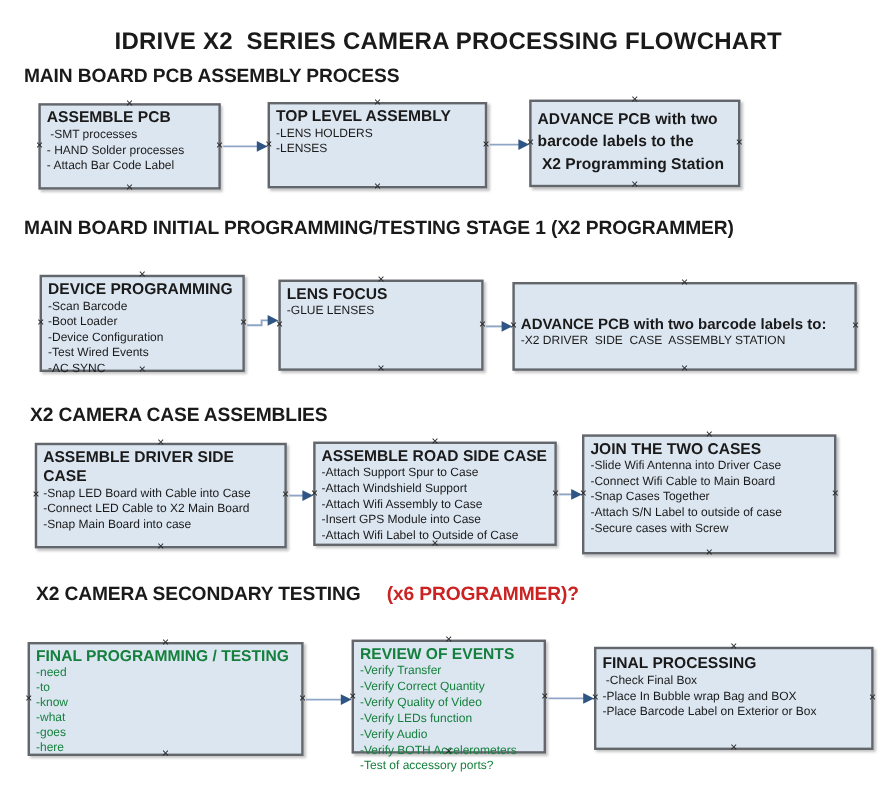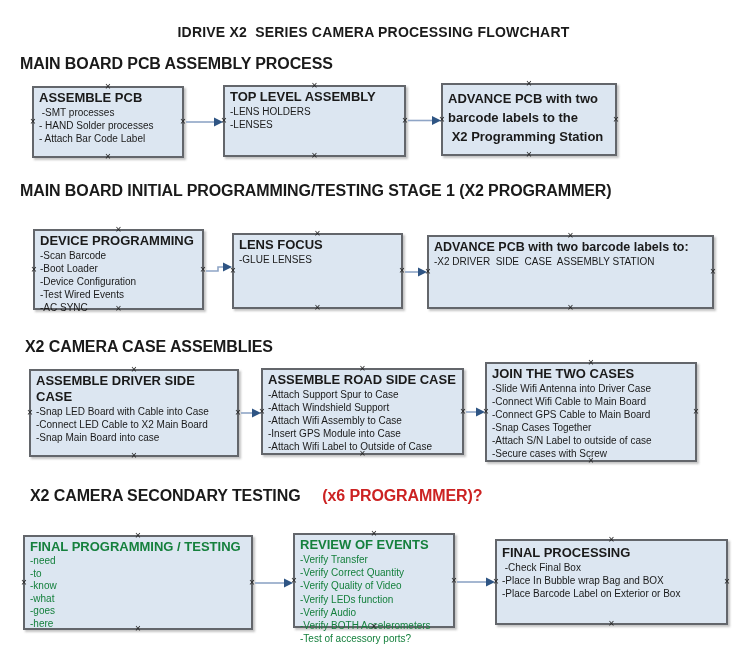--- a/index.html
+++ b/index.html
@@ -2,21 +2,21 @@
 <html><head>
 <meta charset="utf-8">
 <style>
   html,body{margin:0;padding:0;background:#ffffff;}
   #canvas{
     position:relative;width:747px;height:662px;background:#ffffff;overflow:hidden;
     font-family:"Liberation Sans", sans-serif;color:#1a1a1a;
   }
   .main-title{
     position:absolute;left:0;top:24px;width:747px;text-align:center;
-    font-size:14px;font-weight:bold;letter-spacing:0.2px;white-space:pre-wrap;
+    font-size:20px;font-weight:bold;letter-spacing:0.2px;white-space:pre-wrap;
   }
   .sec-h{
     position:absolute;font-size:16px;font-weight:bold;white-space:pre-wrap;letter-spacing:-0.1px;
   }
   .sec-h .red-part{color:#cc2222;white-space:pre-wrap;margin-left:13px;}
   #h1{left:20px;top:55px;}
   #h2{left:20px;top:182px;}
   #h3{left:25px;top:338px;}
   #h4{left:30px;top:487px;}
   .fc-box{
@@ -26,21 +26,21 @@
   .fc-title{font-size:13px;font-weight:bold;line-height:16px;white-space:pre-wrap;}
   .fc-line{font-size:13px;font-weight:bold;line-height:19px;white-space:pre-wrap;}
   .fc-item{font-size:10px;line-height:13px;white-space:pre-wrap;}
   .red .fc-title,.red .fc-item{color:#15803d;}
   #box-a{left:32px;top:86px;width:152px;height:72px;}
   #box-b{left:223px;top:85px;width:183px;height:72px;}
   #box-c{left:441px;top:83px;width:176px;height:73px;padding-top:4px;}
   #box-d{left:33px;top:229px;width:171px;height:81px;}
   #box-e{left:232px;top:233px;width:171px;height:76px;}
   #box-f{left:427px;top:235px;width:287px;height:74px;}
-  #box-f .fc-title{font-size:12.5px;}
+  #box-f .fc-title{font-size:12.5px;margin-top:23px;}
   #box-g{left:29px;top:369px;width:210px;height:88px;}
   #box-h{left:261px;top:368px;width:203px;height:87px;}
   #box-i{left:485px;top:362px;width:212px;height:100px;}
   #box-j{left:23px;top:535px;width:230px;height:95px;}
   #box-j .fc-item{line-height:12.5px;}
   #box-k{left:293px;top:533px;width:162px;height:95px;}
   #box-k .fc-item{line-height:13.2px;}
   #box-l{left:495px;top:539px;width:233px;height:86px;padding-top:4px;}
   .handle{
     position:absolute;font-size:10px;line-height:10px;color:#222;font-weight:normal;
@@ -143,21 +143,20 @@
   <span class="handle" style="left: 50%; top: -1px;">×</span>
       <span class="handle" style="left: 50%; top: calc(100% + 1px);">×</span>
       <span class="handle" style="left: -1px; top: 50%;">×</span>
       <span class="handle" style="left: calc(100% + 1px); top: 50%;">×</span>
     </div>
 
   <div class="fc-box" id="box-i">
     <div class="fc-title">JOIN THE TWO CASES</div>
     <div class="fc-item">-Slide Wifi Antenna into Driver Case</div>
     <div class="fc-item">-Connect Wifi Cable to Main Board</div>
-    <div class="fc-item">-Connect GPS Cable to Main Board</div>
     <div class="fc-item">-Snap Cases Together</div>
     <div class="fc-item">-Attach S/N Label to outside of case</div>
     <div class="fc-item">-Secure cases with Screw</div>
   <span class="handle" style="left: 50%; top: -1px;">×</span>
       <span class="handle" style="left: 50%; top: calc(100% + 1px);">×</span>
       <span class="handle" style="left: -1px; top: 50%;">×</span>
       <span class="handle" style="left: calc(100% + 1px); top: 50%;">×</span>
     </div>
 
   <div class="fc-box red" id="box-j">

